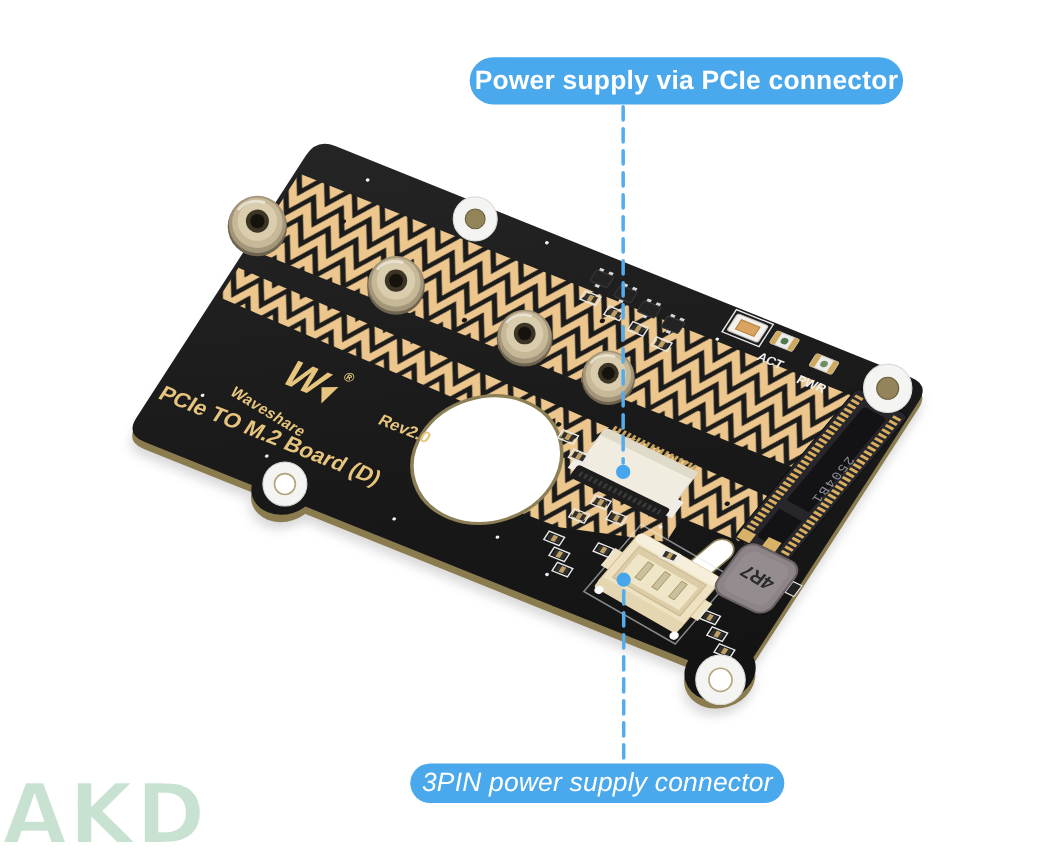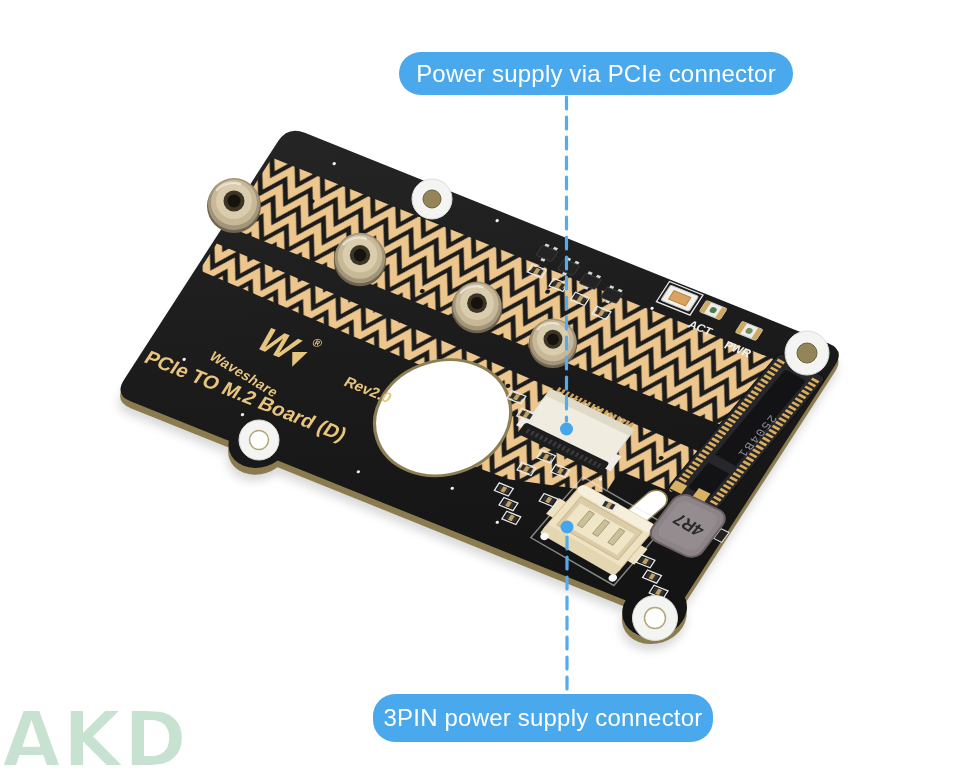--- a/index.html
+++ b/index.html
@@ -2,22 +2,22 @@
 <html><head>
 <meta charset="utf-8">
 <style>
   html,body{margin:0;padding:0;background:#fff;}
   #stage{position:relative;width:960px;height:771px;background:#ffffff;overflow:hidden;
          font-family:"Liberation Sans",sans-serif;}
   #board-svg{position:absolute;left:0;top:0;}
   .pill{position:absolute;background:#4aa8ec;color:#ffffff;border-radius:22px;
         display:flex;align-items:center;justify-content:center;
         font-size:24px;font-weight:400;letter-spacing:0.2px;white-space:nowrap;}
-  #pill-top{left:399px;top:52px;width:394px;height:43px;}
-  #pill-bottom{left:373px;top:694px;width:340px;height:48px;}
+  #pill-top{left:427px;top:52px;width:394px;height:43px;font-weight:bold;}
+  #pill-bottom{left:373px;top:694px;width:340px;height:36px;font-style:italic;}
 </style>
 </head>
 <body>
 
 <div id="stage">
 
 <svg id="board-svg" width="960" height="771" viewBox="0 0 960 771">
   <defs>
     <path id="sil" d="M18,0 H579 Q597,0 597,18 V302 Q597,320 579,320 H18 Q0,320 0,302 V18 Q0,0 18,0 Z
                       M548,318 a30,30 0 1 1 60,0 a30,30 0 1 1 -60,0 Z

